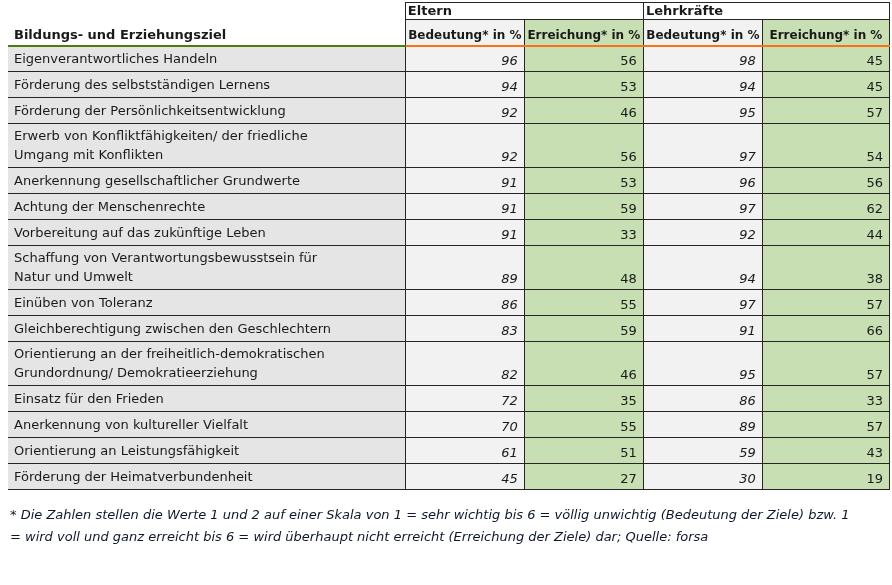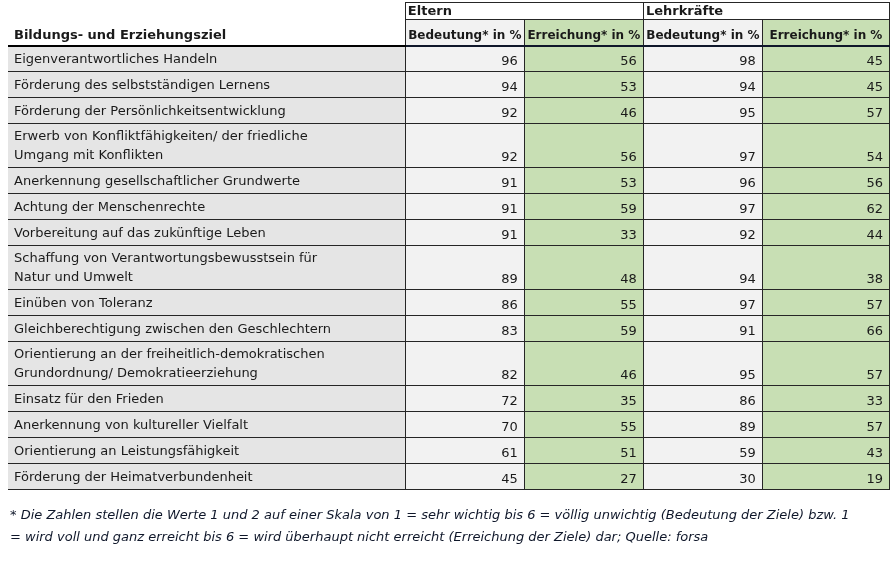--- a/index.html
+++ b/index.html
@@ -41,48 +41,48 @@
   }
 
   
   tr.h2 { height: 26px; }
   th.lblhead {
     border-left: none; border-top: none;
     text-align: left;
     font-weight: bold;
     background: #ffffff;
     padding-left: 6px;
-    border-bottom: 2px solid #000000;
+    border-bottom: 2px solid #4d7c0f;
   }
   th.sub {
     font-weight: bold;
     text-align: center;
     white-space: nowrap;
     font-size: 12px;
     padding: 2px 2px 3px 2px;
-    border-bottom: 2px solid #0f172a;
+    border-bottom: 2px solid #f97316;
   }
   th.sub.bed { background: #f2f2f2; }
   th.sub.err { background: #c8dfb4; }
 
   
   tbody tr { height: 26px; }
   td.lbl {
     border-left: none;
     background: #e5e5e5;
     text-align: left;
     padding-left: 6px;
     white-space: pre-line;
     line-height: 19px;
   }
   td.num {
     text-align: right;
     padding-right: 6px;
   }
-  td.num.bed { background: #f2f2f2; }
+  td.num.bed { background: #f2f2f2; font-style: italic; }
   td.num.err { background: #c8dfb4; }
 
   .footnote {
     margin: 14px 0 0 2px;
     font-style: italic;
     font-size: 13px;
     line-height: 22px;
     color: #0f172a;
     width: 880px;
   }

